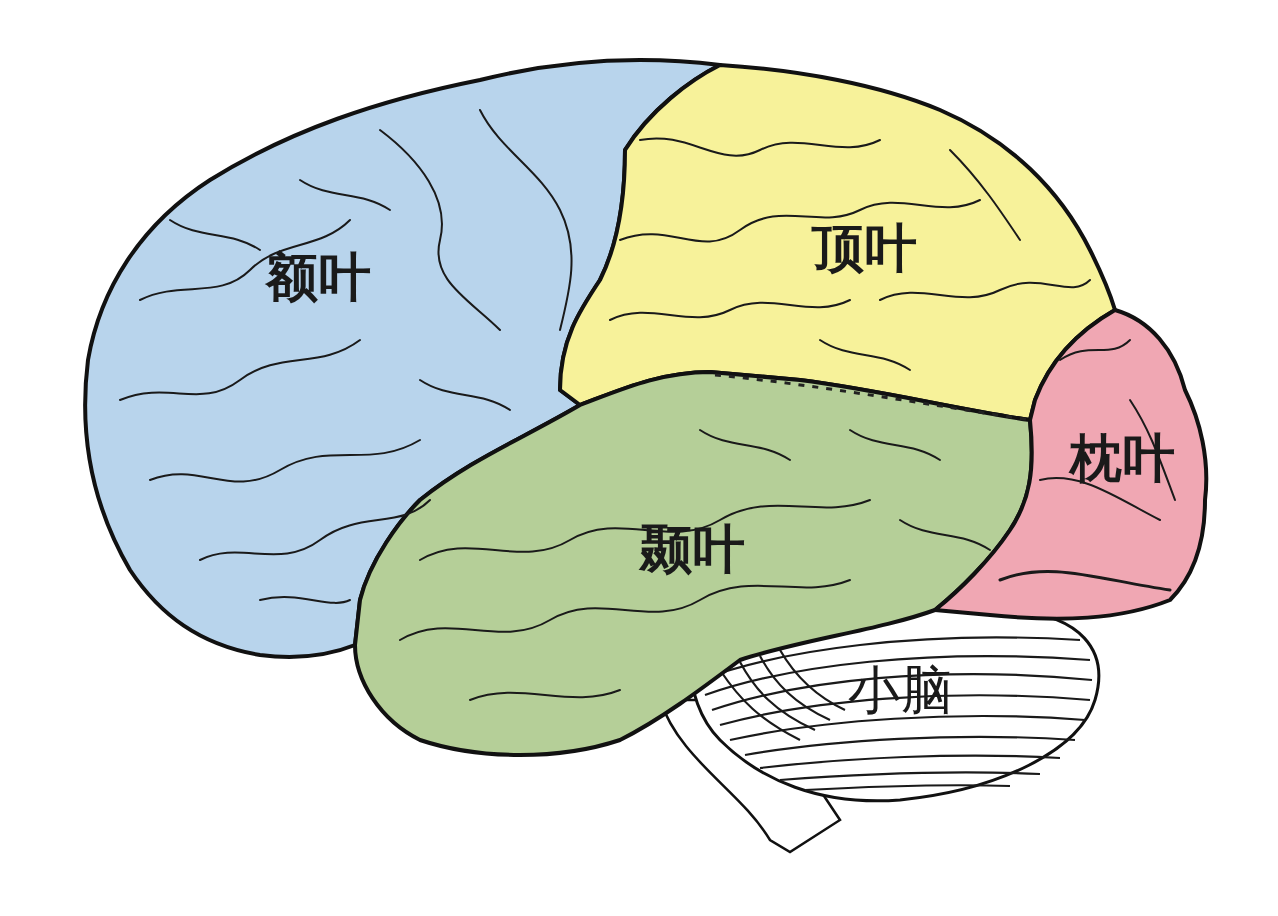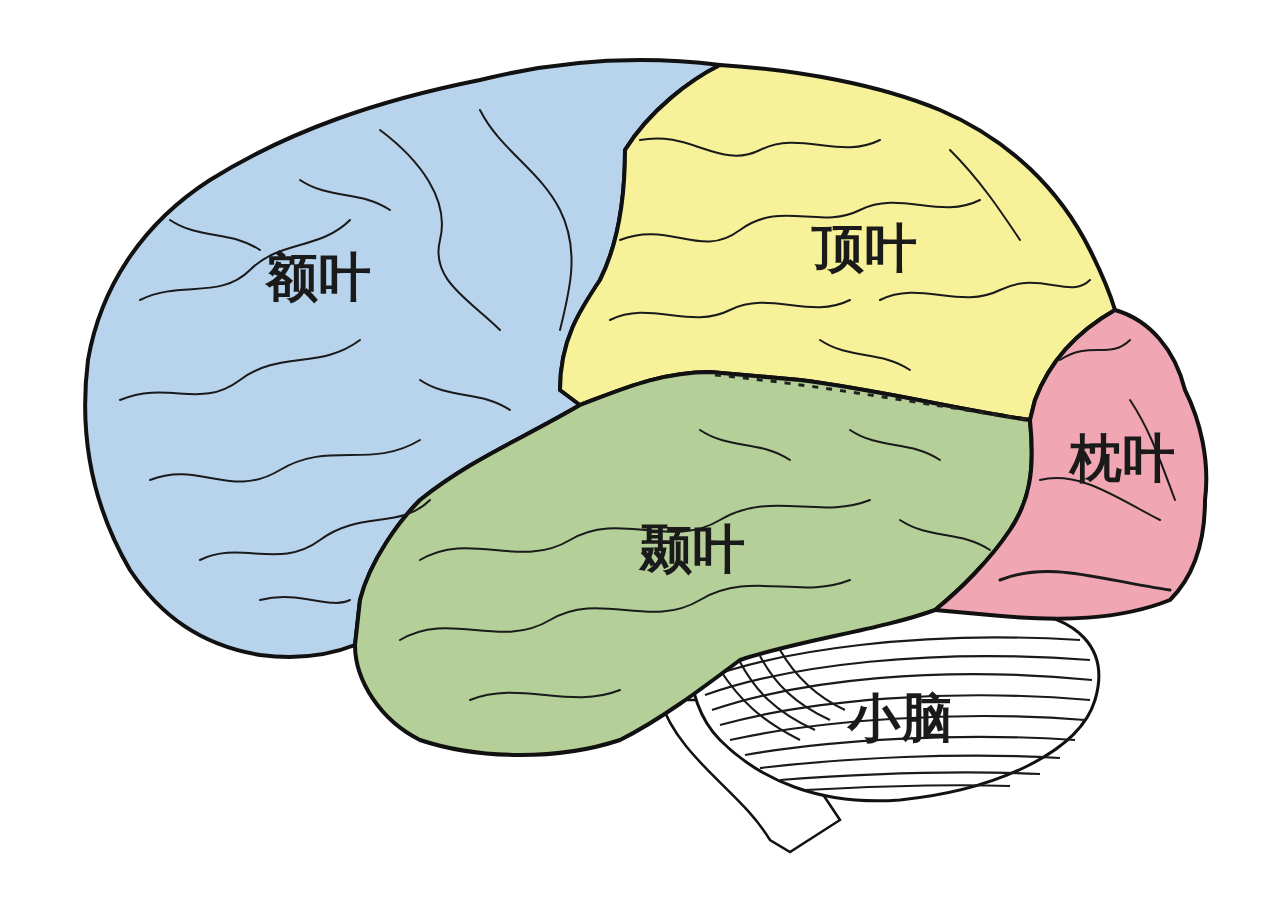--- a/index.html
+++ b/index.html
@@ -82,13 +82,13 @@
     <path d="M1040 480 C1080 470 1120 500 1160 520"></path>
     <path d="M1000 580 C1050 560 1100 580 1170 590" stroke-width="3"></path>
     <path d="M1130 400 C1150 430 1160 460 1175 500"></path>
   </g>
 </svg>
 
 <div class="label" style="left:266px;top:251px;">额叶</div>
 <div class="label" style="left:812px;top:222px;">顶叶</div>
 <div class="label" style="left:640px;top:502px;margin-top:21px;">颞叶</div>
 <div class="label" style="left:1070px;top:432px;">枕叶</div>
-<div class="label" style="left:848px;top:692px;font-weight:bold;">小脑</div>
+<div class="label" style="left:848px;top:664px;font-weight:normal;">小脑</div>
 
 </body></html>

